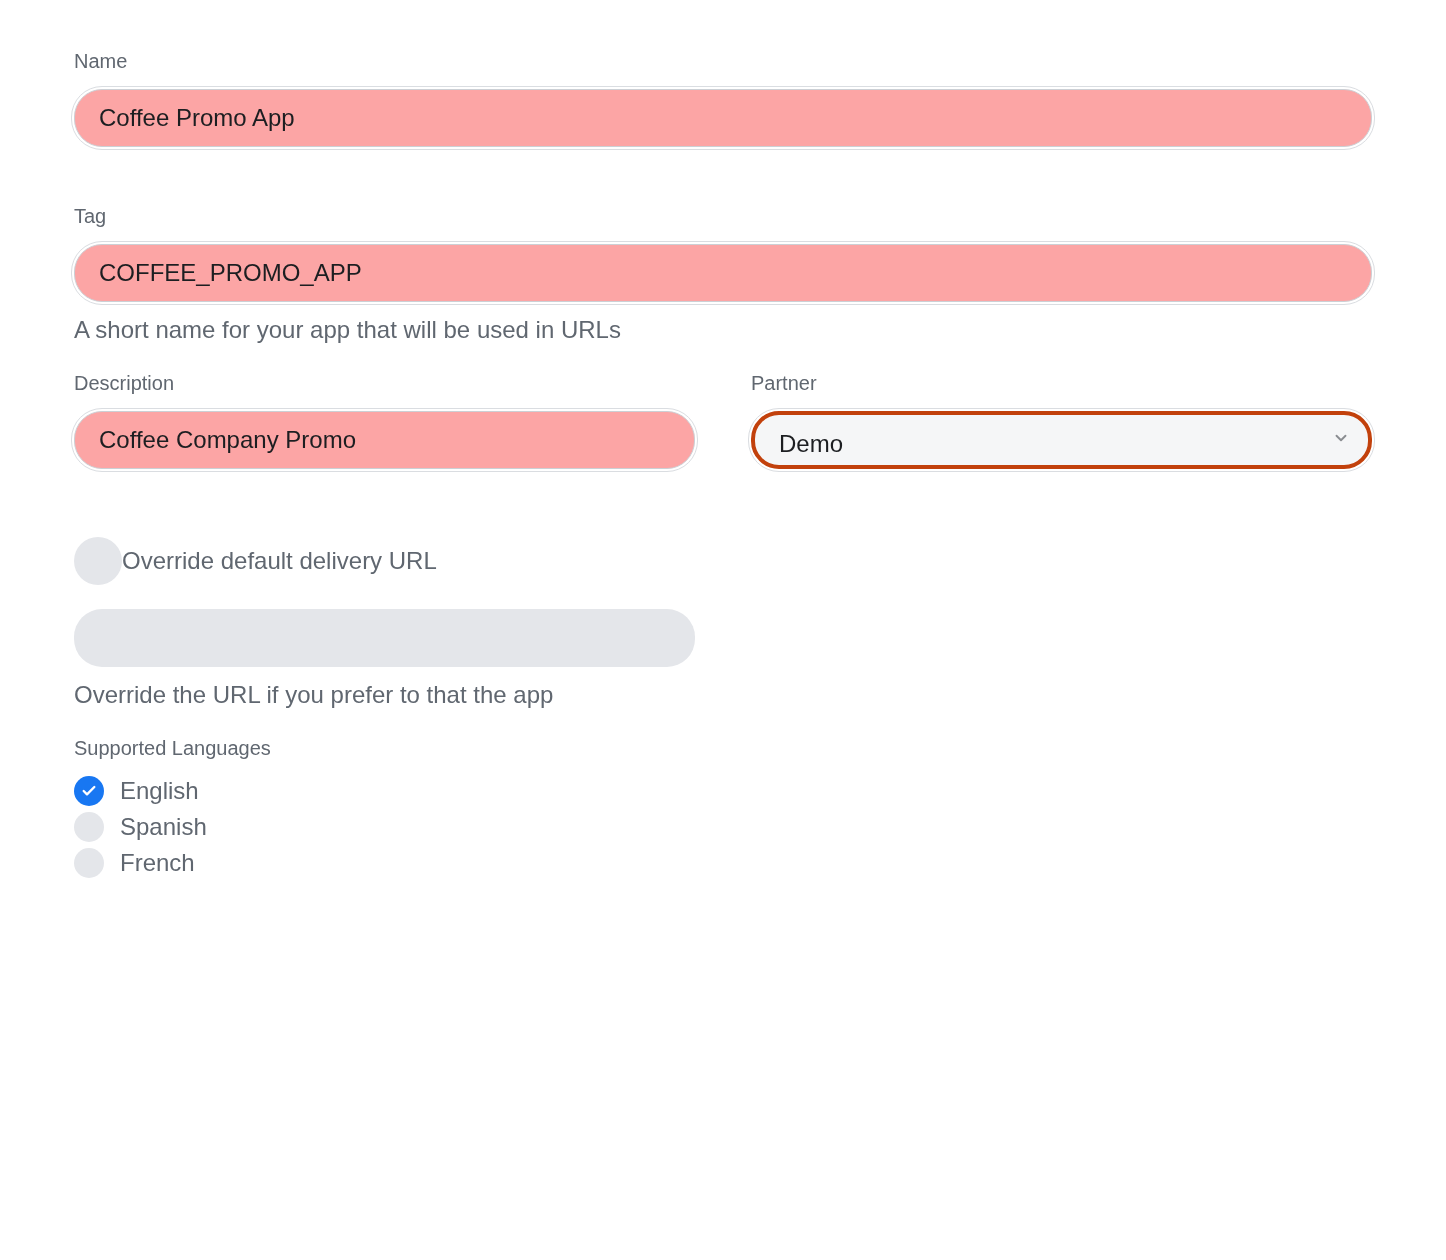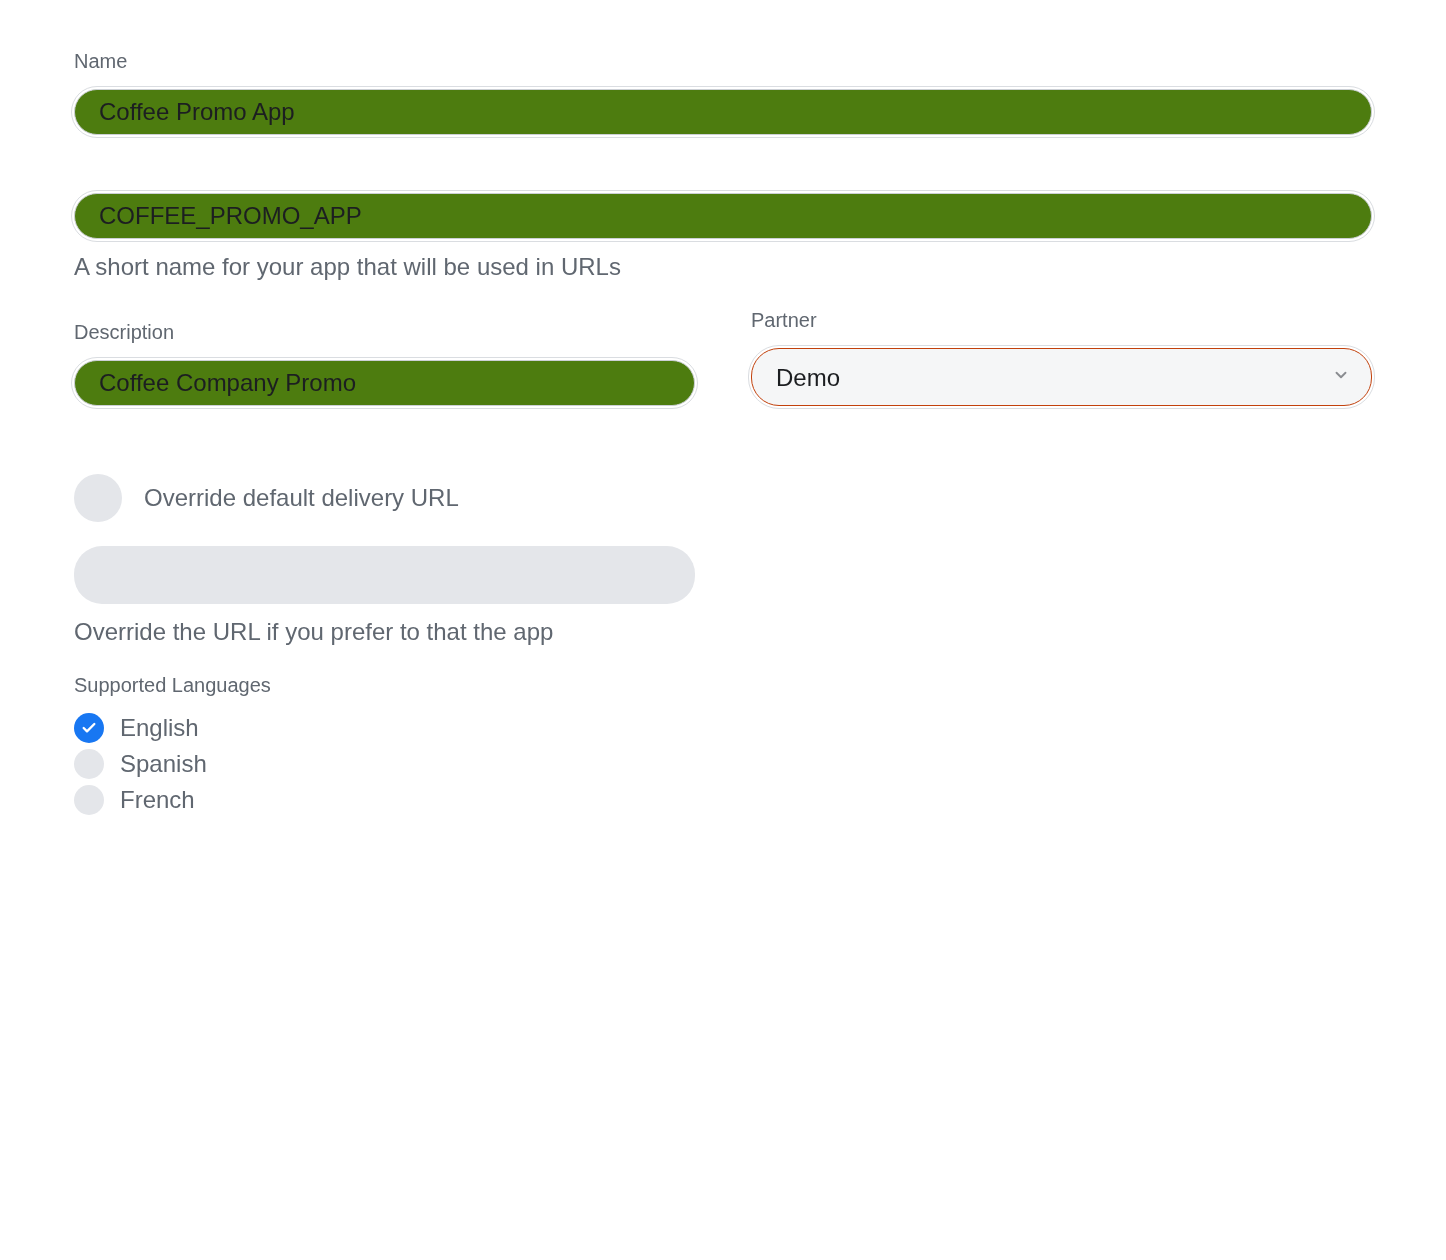--- a/index.html
+++ b/index.html
@@ -21,24 +21,24 @@
       margin-bottom: 28px;
     }
     .label {
       font-size: 20px;
       color: #606770;
       margin-bottom: 16px;
       display: block;
     }
     .text-input {
       width: 100%;
-      height: 46px;
+      height: 58px;
       font-size: 24px;
       color: #1c1e21;
-      background: #4d7c0f;
+      background: #fca5a5;
       border: 1px solid #ccd0d5;
       outline: 1px solid #dadde1;
       outline-offset: 2px;
       border-radius: 28px;
       padding: 0 24px;
       line-height: 58px;
     }
     .help-text {
       font-size: 24px;
       color: #606770;
@@ -56,40 +56,39 @@
     .select-wrap {
       position: relative;
       width: 100%;
     }
     .select-input {
       width: 100%;
       height: 58px;
       font-size: 24px;
       color: #1c1e21;
       background: #f5f6f7;
-      border: 1px solid #c2410c;
+      border: 4px solid #c2410c;
       outline: 1px solid #dadde1;
       outline-offset: 2px;
       border-radius: 28px;
       padding: 0 52px 0 24px;
       line-height: 58px;
       cursor: pointer;
     }
     .chevron {
       position: absolute;
       right: 22px;
       top: 50%;
       transform: translateY(-50%);
       pointer-events: none;
       color: #8a8d91;
     }
     .toggle-row {
       display: flex;
       align-items: center;
-      gap: 22px;
       margin-bottom: 24px;
       margin-top: 10px;
     }
     .toggle {
       width: 48px;
       height: 48px;
       border-radius: 50%;
       background: #e4e6ea;
       cursor: pointer;
       border: none;
@@ -140,20 +139,21 @@
   </style>
 </head>
 <body>
 
 <div class="form-group">
   <label class="label">Name</label>
   <input type="text" class="text-input" value="Coffee Promo App" style="">
 </div>
 
 <div class="form-group tight">
+  <label class="label">Tag</label>
   <input type="text" class="text-input" value="COFFEE_PROMO_APP" style="">
   <div class="help-text">A short name for your app that will be used in URLs</div>
 </div>
 
 <div class="row">
   <div class="col form-group">
     <label class="label">Description</label>
     <input type="text" class="text-input" value="Coffee Company Promo" style="">
   </div>
   <div class="col form-group">

